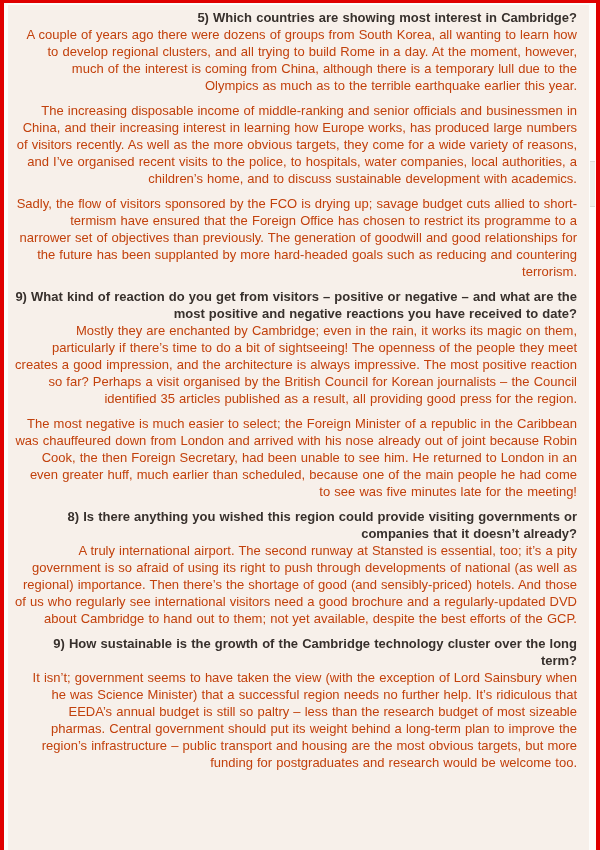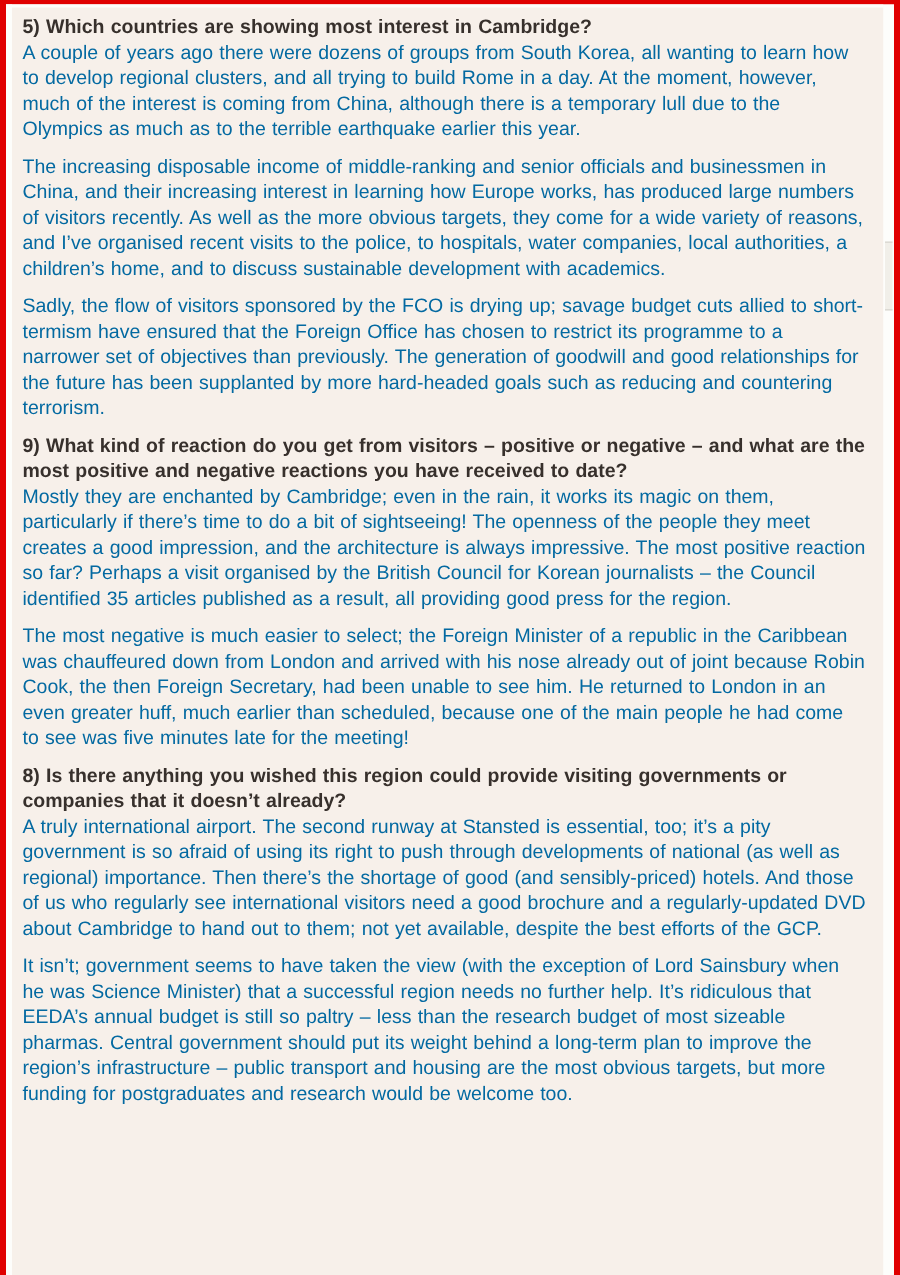--- a/index.html
+++ b/index.html
@@ -26,25 +26,26 @@
     left: 0;
     top: 0;
     bottom: 0;
     right: 7px;
     box-sizing: border-box;
     background: #f7f0ea;
     border-left: 4px solid #fdfdfb;
     border-top: 2px solid #fdfdfb;
     padding: 4px 12px 0 7px;
     overflow: hidden;
+    text-align: right;
   }
   .block {
     font-size: 13px;
     line-height: 17px;
-    color: #0369a1;
+    color: #c2410c;
     margin: 0 0 8px 0;
     word-spacing: 0.5px;
   }
   .block.heading {
     font-weight: bold;
     color: #37302c;
     margin: 0;
   }
   .track {
     position: absolute;
@@ -73,18 +74,19 @@
   <div class="content">
     <div class="block heading">5) Which countries are showing most interest in Cambridge?</div>
     <div class="block para">A couple of years ago there were dozens of groups from South Korea, all wanting to learn how to develop regional clusters, and all trying to build Rome in a day. At the moment, however, much of the interest is coming from China, although there is a temporary lull due to the Olympics as much as to the terrible earthquake earlier this year.</div>
     <div class="block para">The increasing disposable income of middle-ranking and senior officials and businessmen in China, and their increasing interest in learning how Europe works, has produced large numbers of visitors recently. As well as the more obvious targets, they come for a wide variety of reasons, and I’ve organised recent visits to the police, to hospitals, water companies, local authorities, a children’s home, and to discuss sustainable development with academics.</div>
     <div class="block para">Sadly, the flow of visitors sponsored by the FCO is drying up;  savage budget cuts allied to short-termism have ensured that the Foreign Office has chosen to restrict its programme to a narrower set of objectives than previously. The generation of goodwill and good relationships for the future has been supplanted by more hard-headed goals such as reducing and countering terrorism.</div>
     <div class="block heading">9) What kind of reaction do you get from visitors – positive or negative – and what are the most positive and negative reactions you have received to date?</div>
     <div class="block para">Mostly they are enchanted by Cambridge; even in the rain, it  works its magic on them, particularly if there’s time to do a bit of sightseeing!  The openness of the people they meet creates a good impression, and the architecture is always impressive. The most positive reaction so far? Perhaps a visit organised by the British Council for Korean journalists – the Council identified 35 articles published as a result, all providing good press for the region.</div>
     <div class="block para">The most negative is much easier to select;  the Foreign Minister of a republic in the Caribbean was chauffeured down from London and arrived with his nose already out of joint because Robin Cook, the then Foreign Secretary, had been unable to see him. He returned to London in an even greater huff, much earlier than scheduled, because one of the main people he had come to see was five minutes late for the meeting!</div>
     <div class="block heading">8) Is there anything you wished this region could provide visiting governments or companies that it doesn’t already?</div>
     <div class="block para">A truly international airport. The second runway at Stansted is essential, too;  it’s a pity government is so afraid of using its right to push through developments of national (as well as regional) importance. Then there’s the shortage of good (and sensibly-priced) hotels. And those of us who regularly see international visitors need a good brochure and a regularly-updated DVD about Cambridge to hand out to them; not yet available, despite the best efforts of the GCP.</div>
+    <div class="block heading">9) How sustainable is the growth of the Cambridge technology cluster over the long term?</div>
     <div class="block para">It isn’t; government seems to have taken the view (with the exception of Lord Sainsbury when he was Science Minister) that a successful region needs no further help. It’s ridiculous that EEDA’s annual budget is still so paltry – less than the research budget of most sizeable pharmas. Central government should put its weight behind a long-term plan to improve the region’s infrastructure – public transport and housing are the most obvious targets, but more funding for postgraduates and research would be welcome too.</div>
   </div>
   <div class="track">
     <div class="thumb"></div>
   </div>
 </div>
 
 </body></html>

